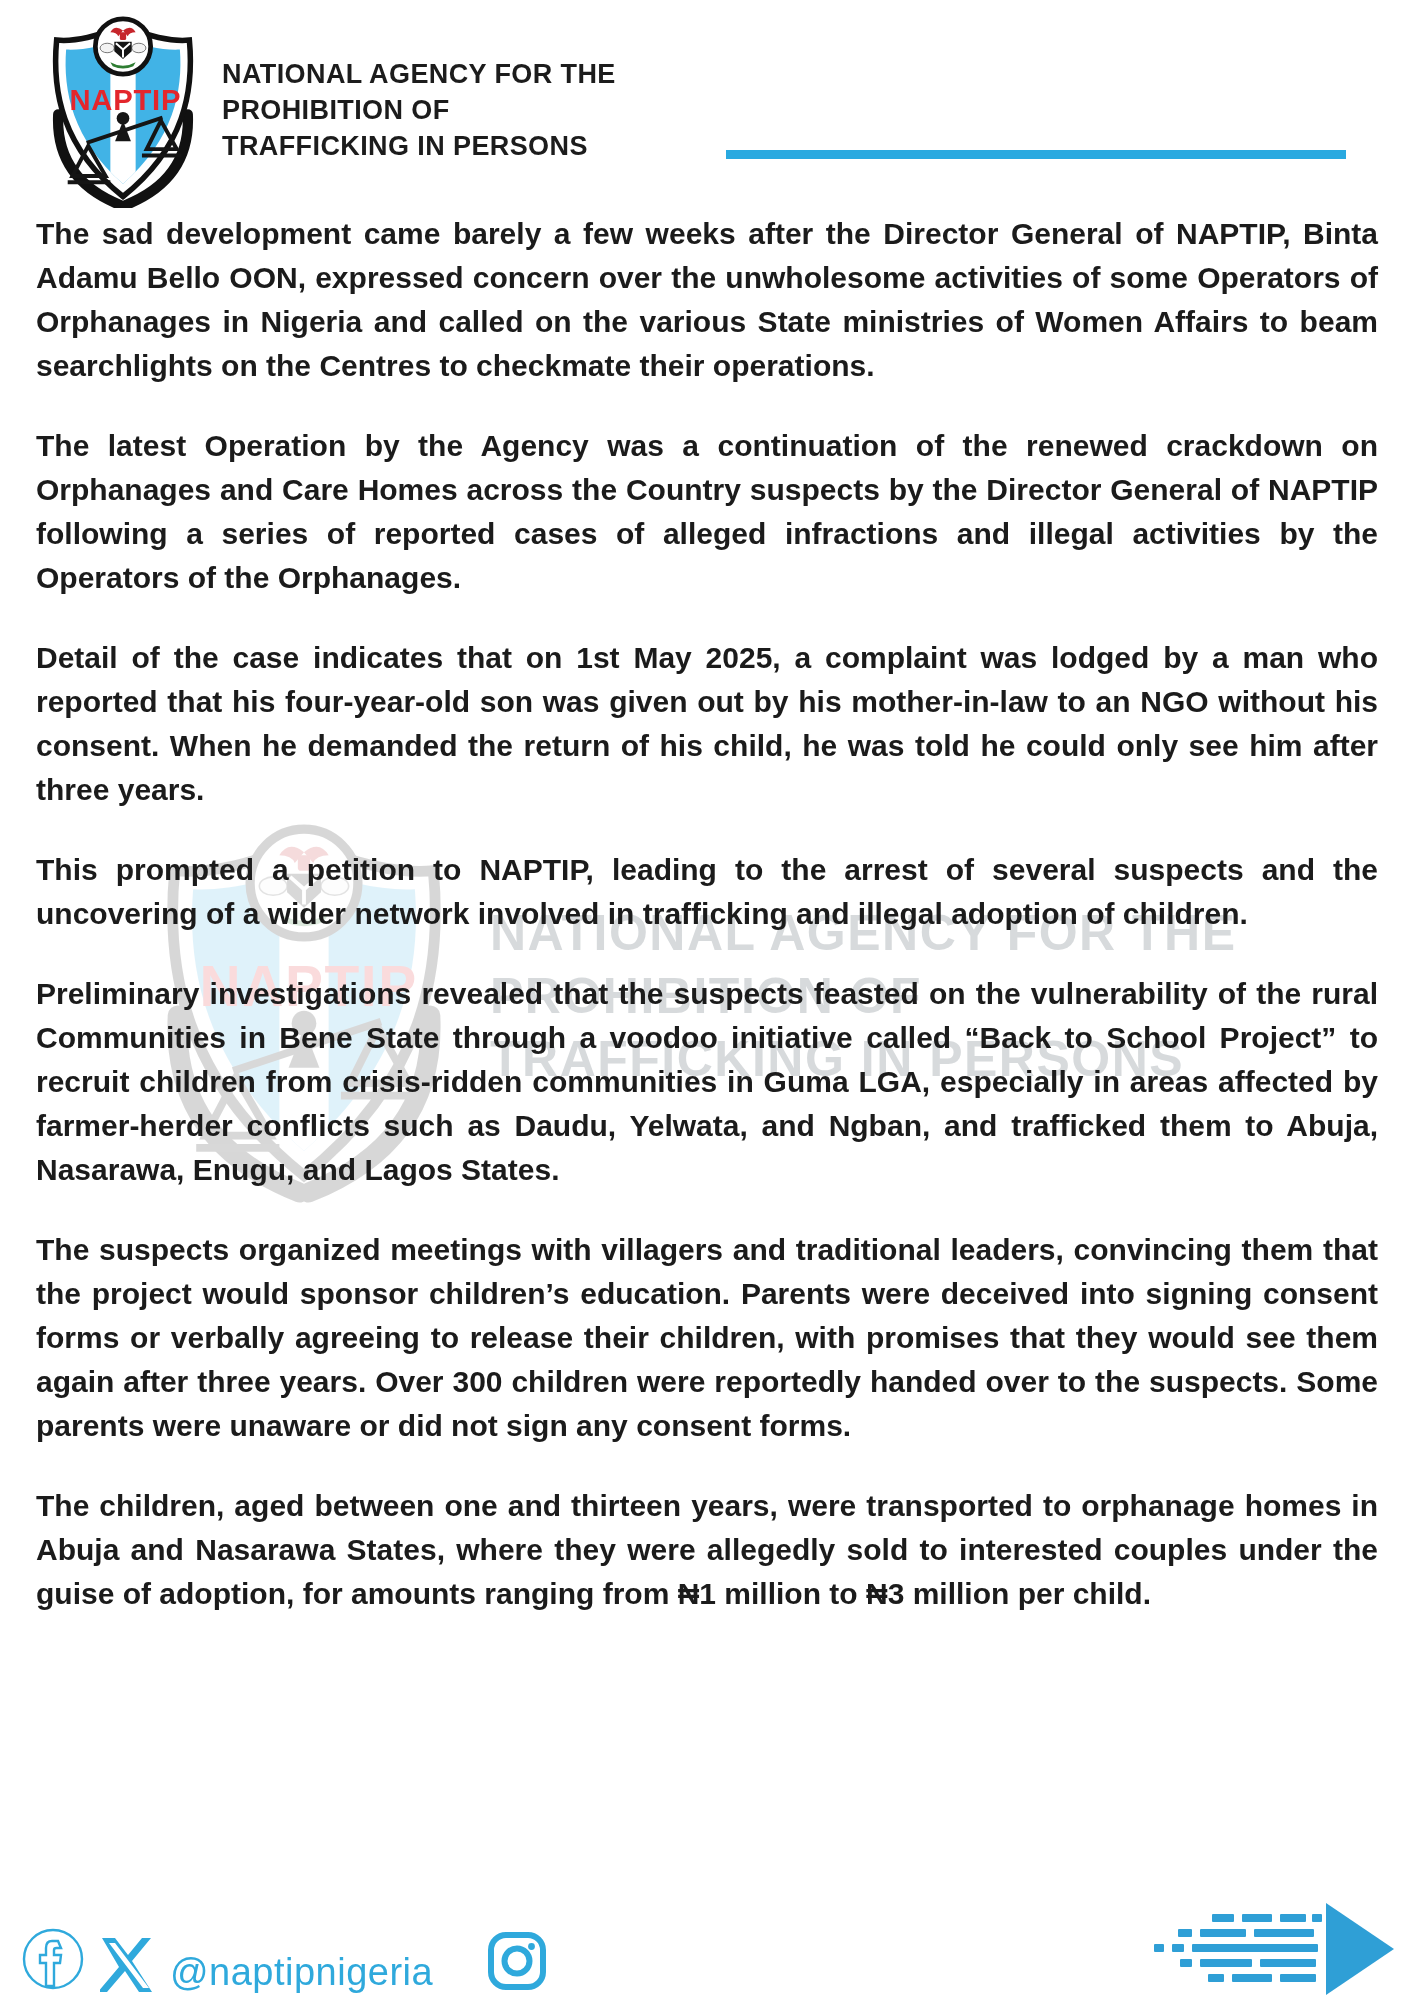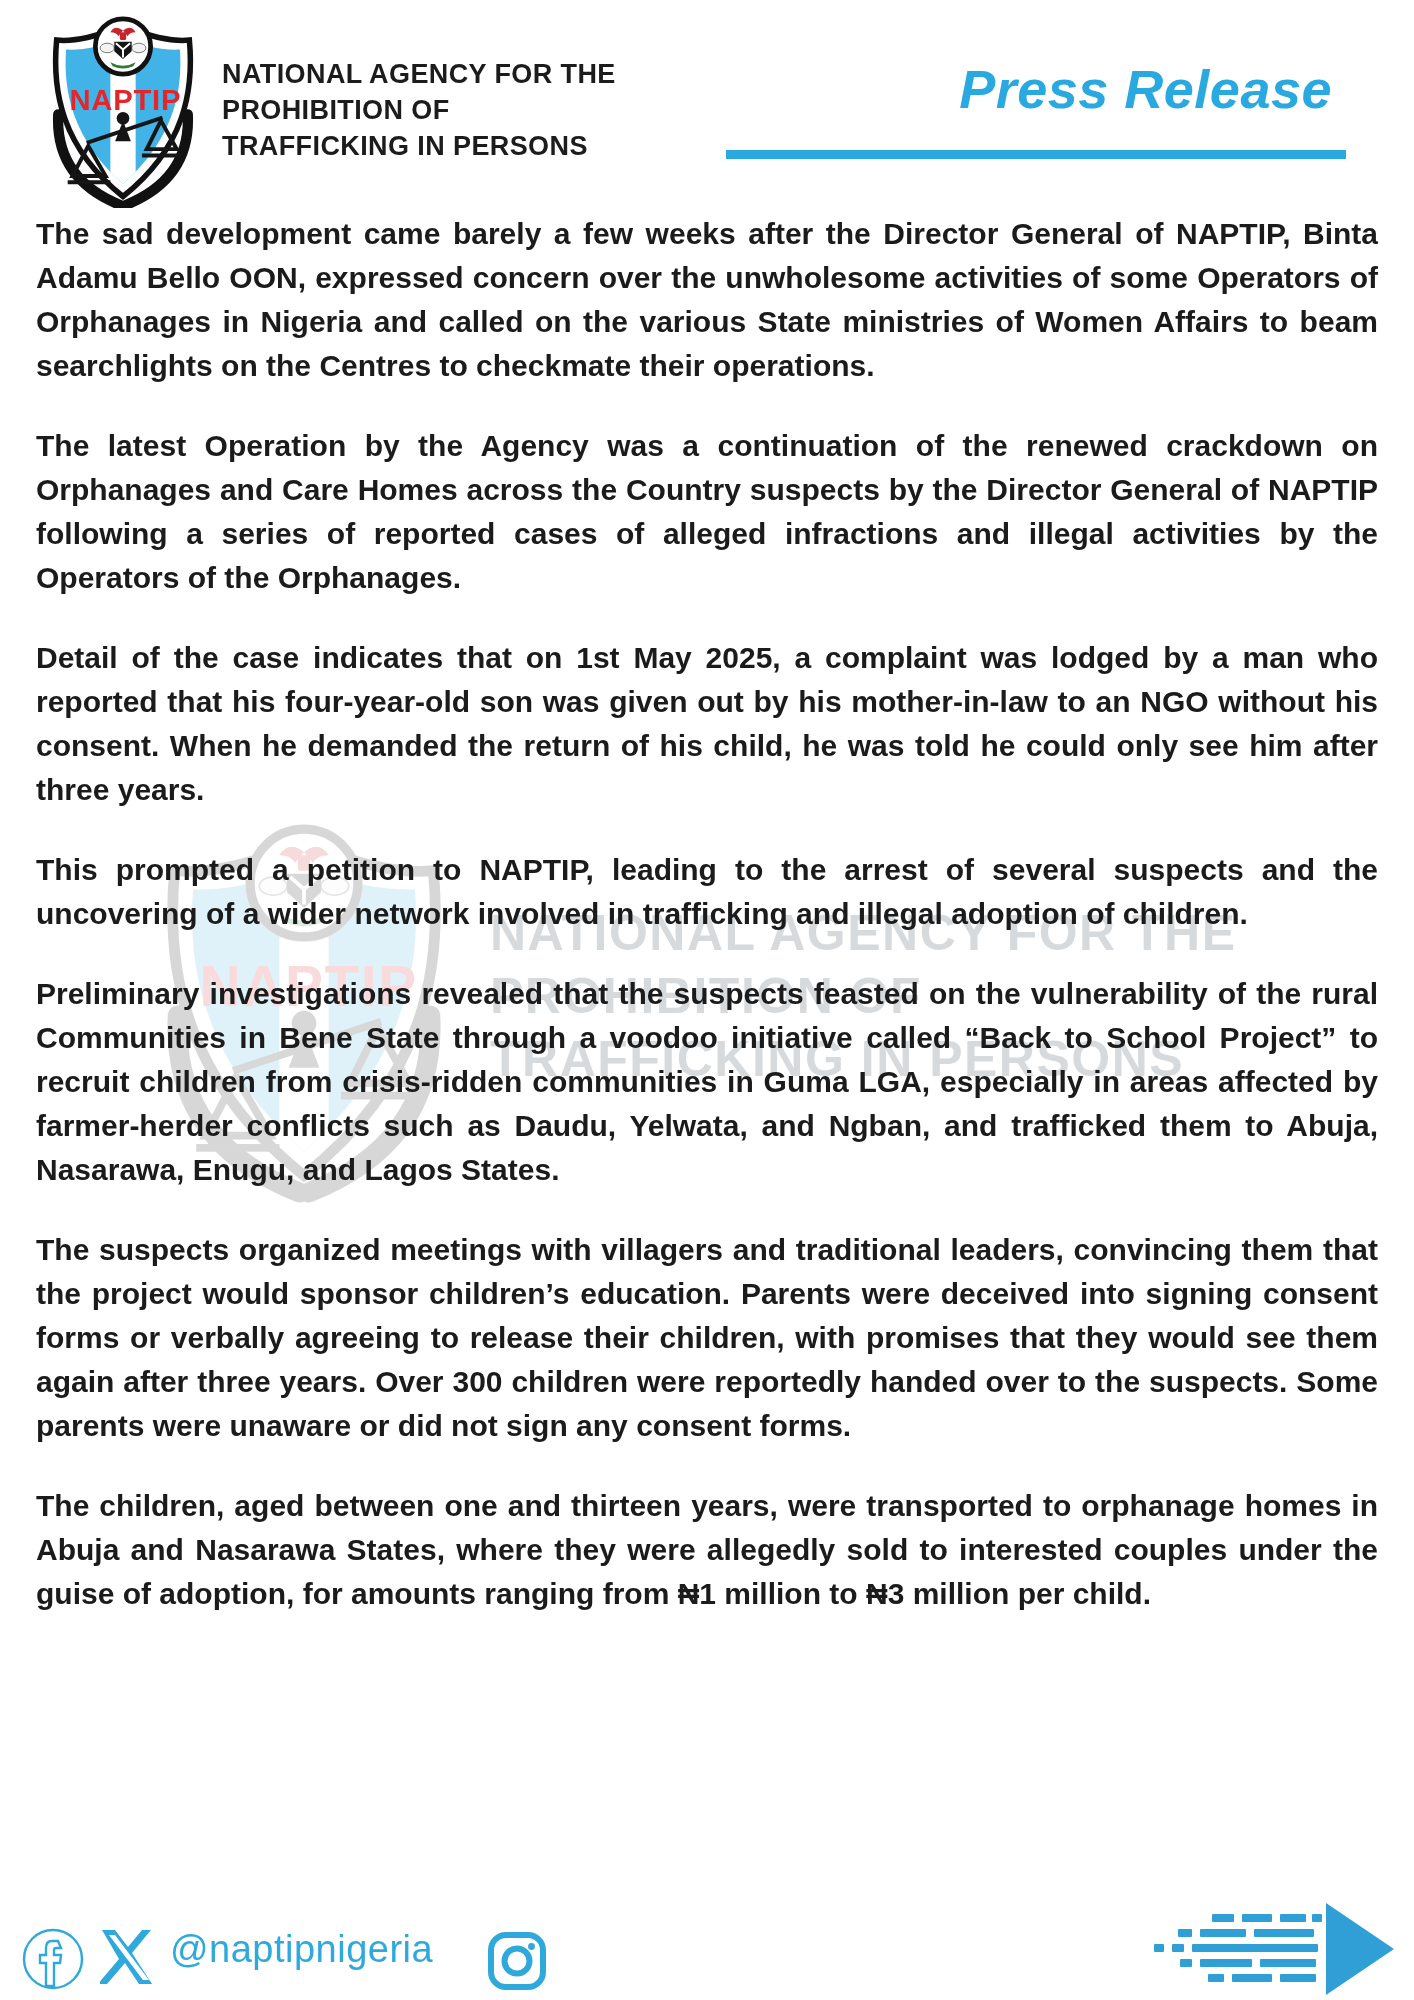--- a/index.html
+++ b/index.html
@@ -44,21 +44,21 @@
   
   .content { position:absolute; left:36px; right:36px; top:212px; z-index:1;font-weight:bold; }
   .content p {
     font-size:30px; line-height:44px; color:#1b1b1b;
     text-align:justify;
     margin-bottom:36px;
   }
 
   
   .footer { position:absolute; left:0; bottom:0; width:100%; height:100px; z-index:1; }
-  .social-group { position:absolute; display:flex; align-items:flex-start; gap:14px; }
+  .social-group { position:absolute; display:flex; align-items:flex-end; gap:14px; }
   .group-1 { left:20px; bottom:6px; }
   .group-2 { left:486px; bottom:8px; }
   .social-handle { font-size:38px; color:#2fa9dc; letter-spacing:0.5px; }
   .speed-arrow-box { position:absolute; left:1150px; bottom:4px; }
 
   .logo-acronym { font-family:"Liberation Sans","DejaVu Sans",sans-serif; font-weight:bold; }
 </style>
 </head>
 <body>
 
@@ -117,21 +117,20 @@
   </div>
 
   <svg class="logo-box">
     <use href="#naptip-logo"></use>
   </svg>
   <div class="agency-name">
     <div>NATIONAL AGENCY FOR THE</div>
     <div>PROHIBITION OF</div>
     <div>TRAFFICKING IN PERSONS</div>
   </div>
-  <div class="press-title">Press Release</div>
   <div class="title-underline"></div>
 
   <div class="content">
     <p>The sad development came barely a few weeks after the Director General of NAPTIP, Binta Adamu Bello OON, expressed concern over the unwholesome activities of some Operators of Orphanages in Nigeria and called on the various State ministries of Women Affairs to beam searchlights on the Centres to checkmate their operations.</p>
     <p>The latest Operation by the Agency was a continuation of the renewed crackdown on Orphanages and Care Homes across the Country suspects by the Director General of NAPTIP following a series of reported cases of alleged infractions and illegal activities by the Operators of the Orphanages.</p>
     <p>Detail of the case indicates that on 1st May 2025, a complaint was lodged by a man who reported that his four-year-old son was given out by his mother-in-law to an NGO without his consent. When he demanded the return of his child, he was told he could only see him after three years.</p>
     <p>This prompted a petition to NAPTIP, leading to the arrest of several suspects and the uncovering of a wider network involved in trafficking and illegal adoption of children.</p>
     <p>Preliminary investigations revealed that the suspects feasted on the vulnerability of the rural Communities in Bene State through a voodoo initiative called “Back to School Project” to recruit children from crisis-ridden communities in Guma LGA, especially in areas affected by farmer-herder conflicts such as Daudu, Yelwata, and Ngban, and trafficked them to Abuja, Nasarawa, Enugu, and Lagos States.</p>
     <p>The suspects organized meetings with villagers and traditional leaders, convincing them that the project would sponsor children’s education. Parents were deceived into signing consent forms or verbally agreeing to release their children, with promises that they would see them again after three years. Over 300 children were reportedly handed over to the suspects. Some parents were unaware or did not sign any consent forms.</p>
     <p>The children, aged between one and thirteen years, were transported to orphanage homes in Abuja and Nasarawa States, where they were allegedly sold to interested couples under the guise of adoption, for amounts ranging from ₦1 million to ₦3 million per child.</p>

